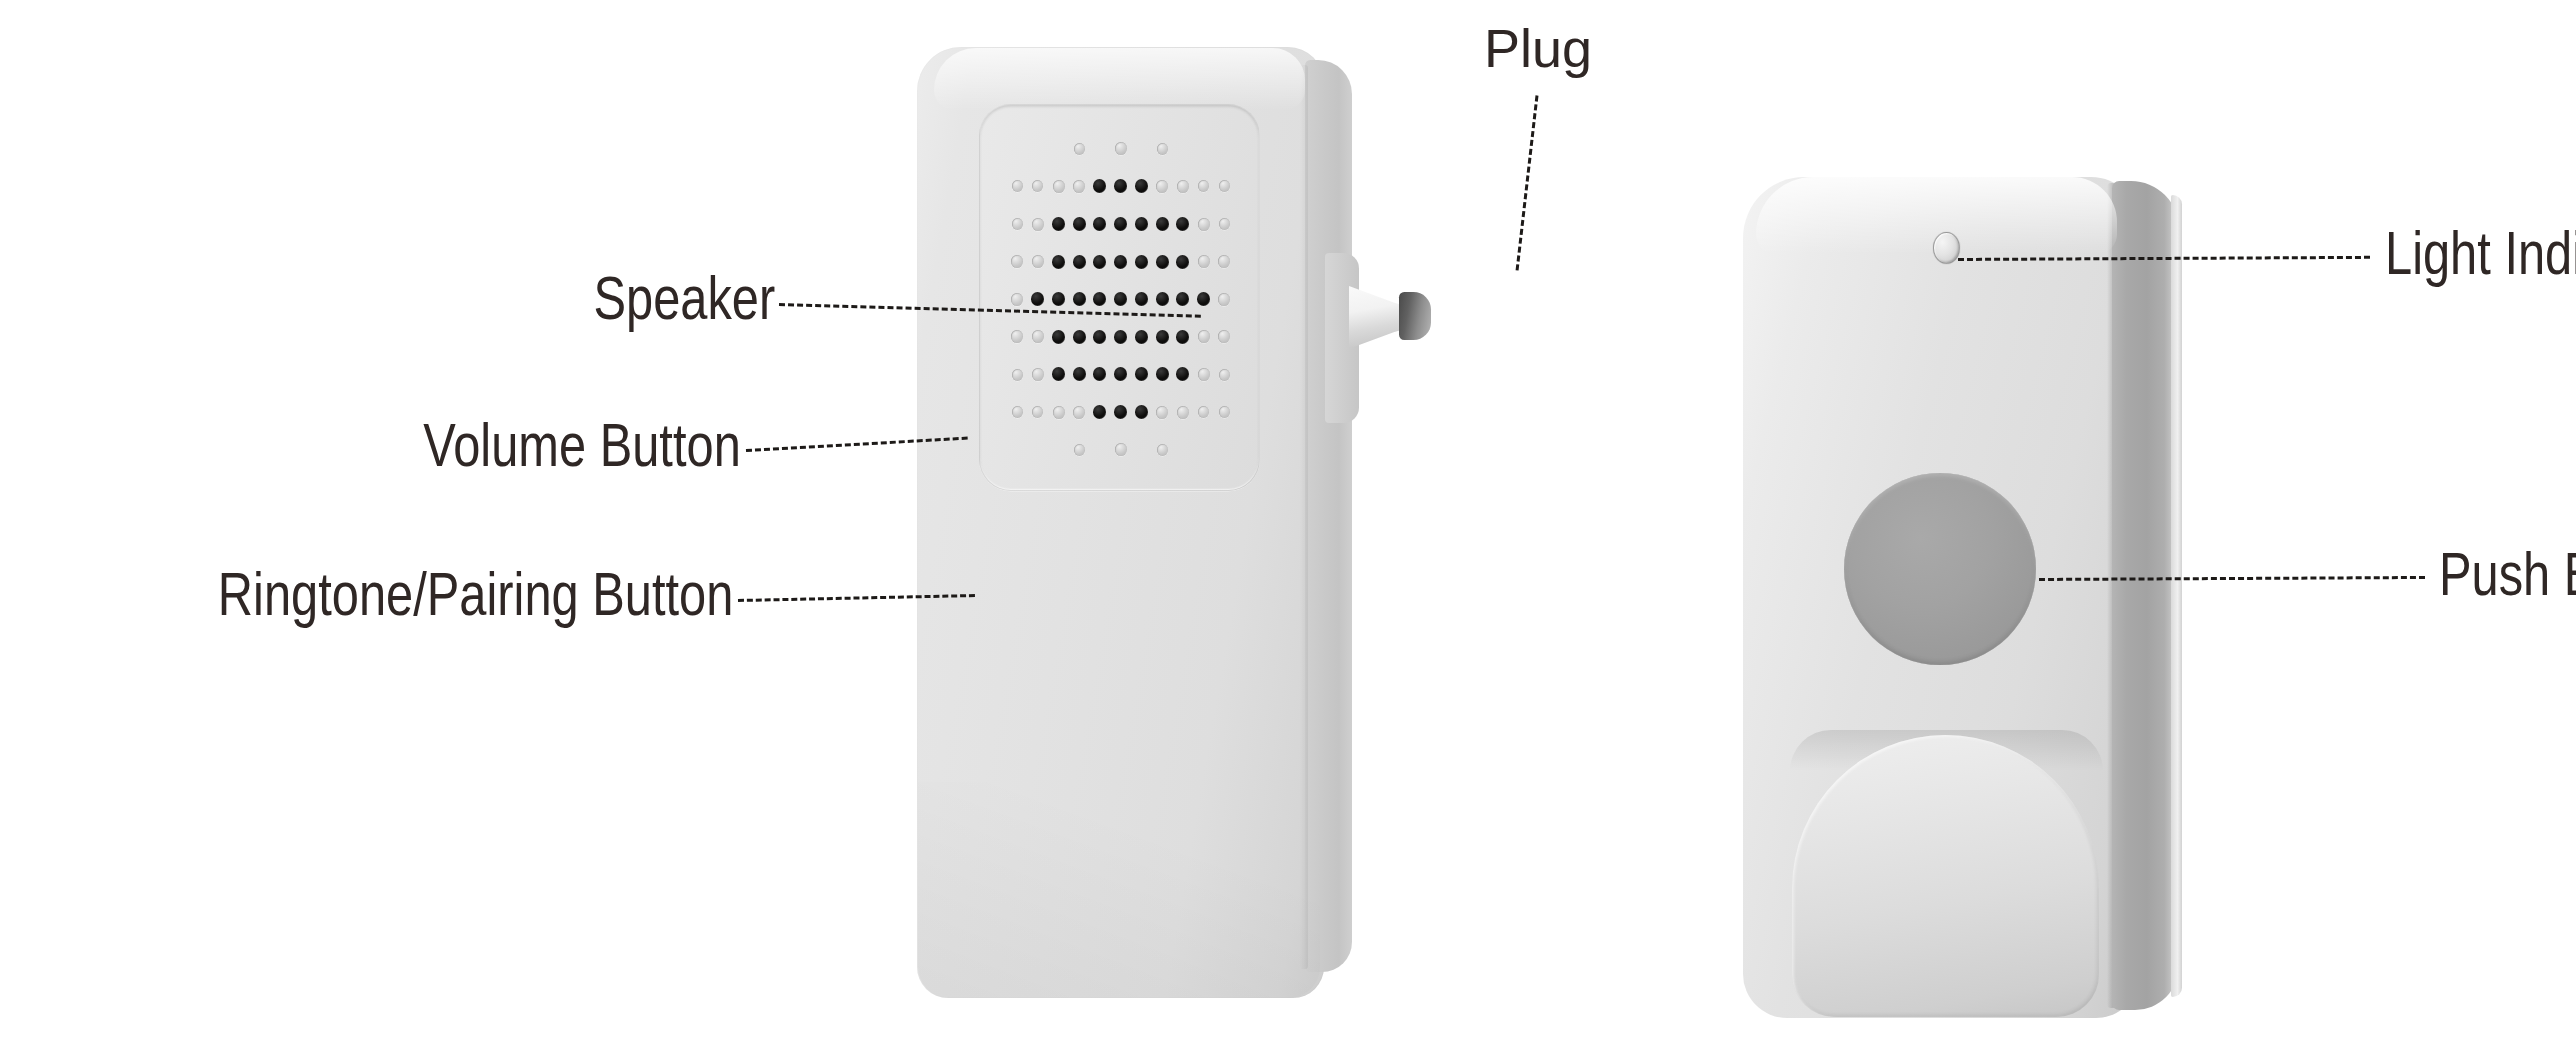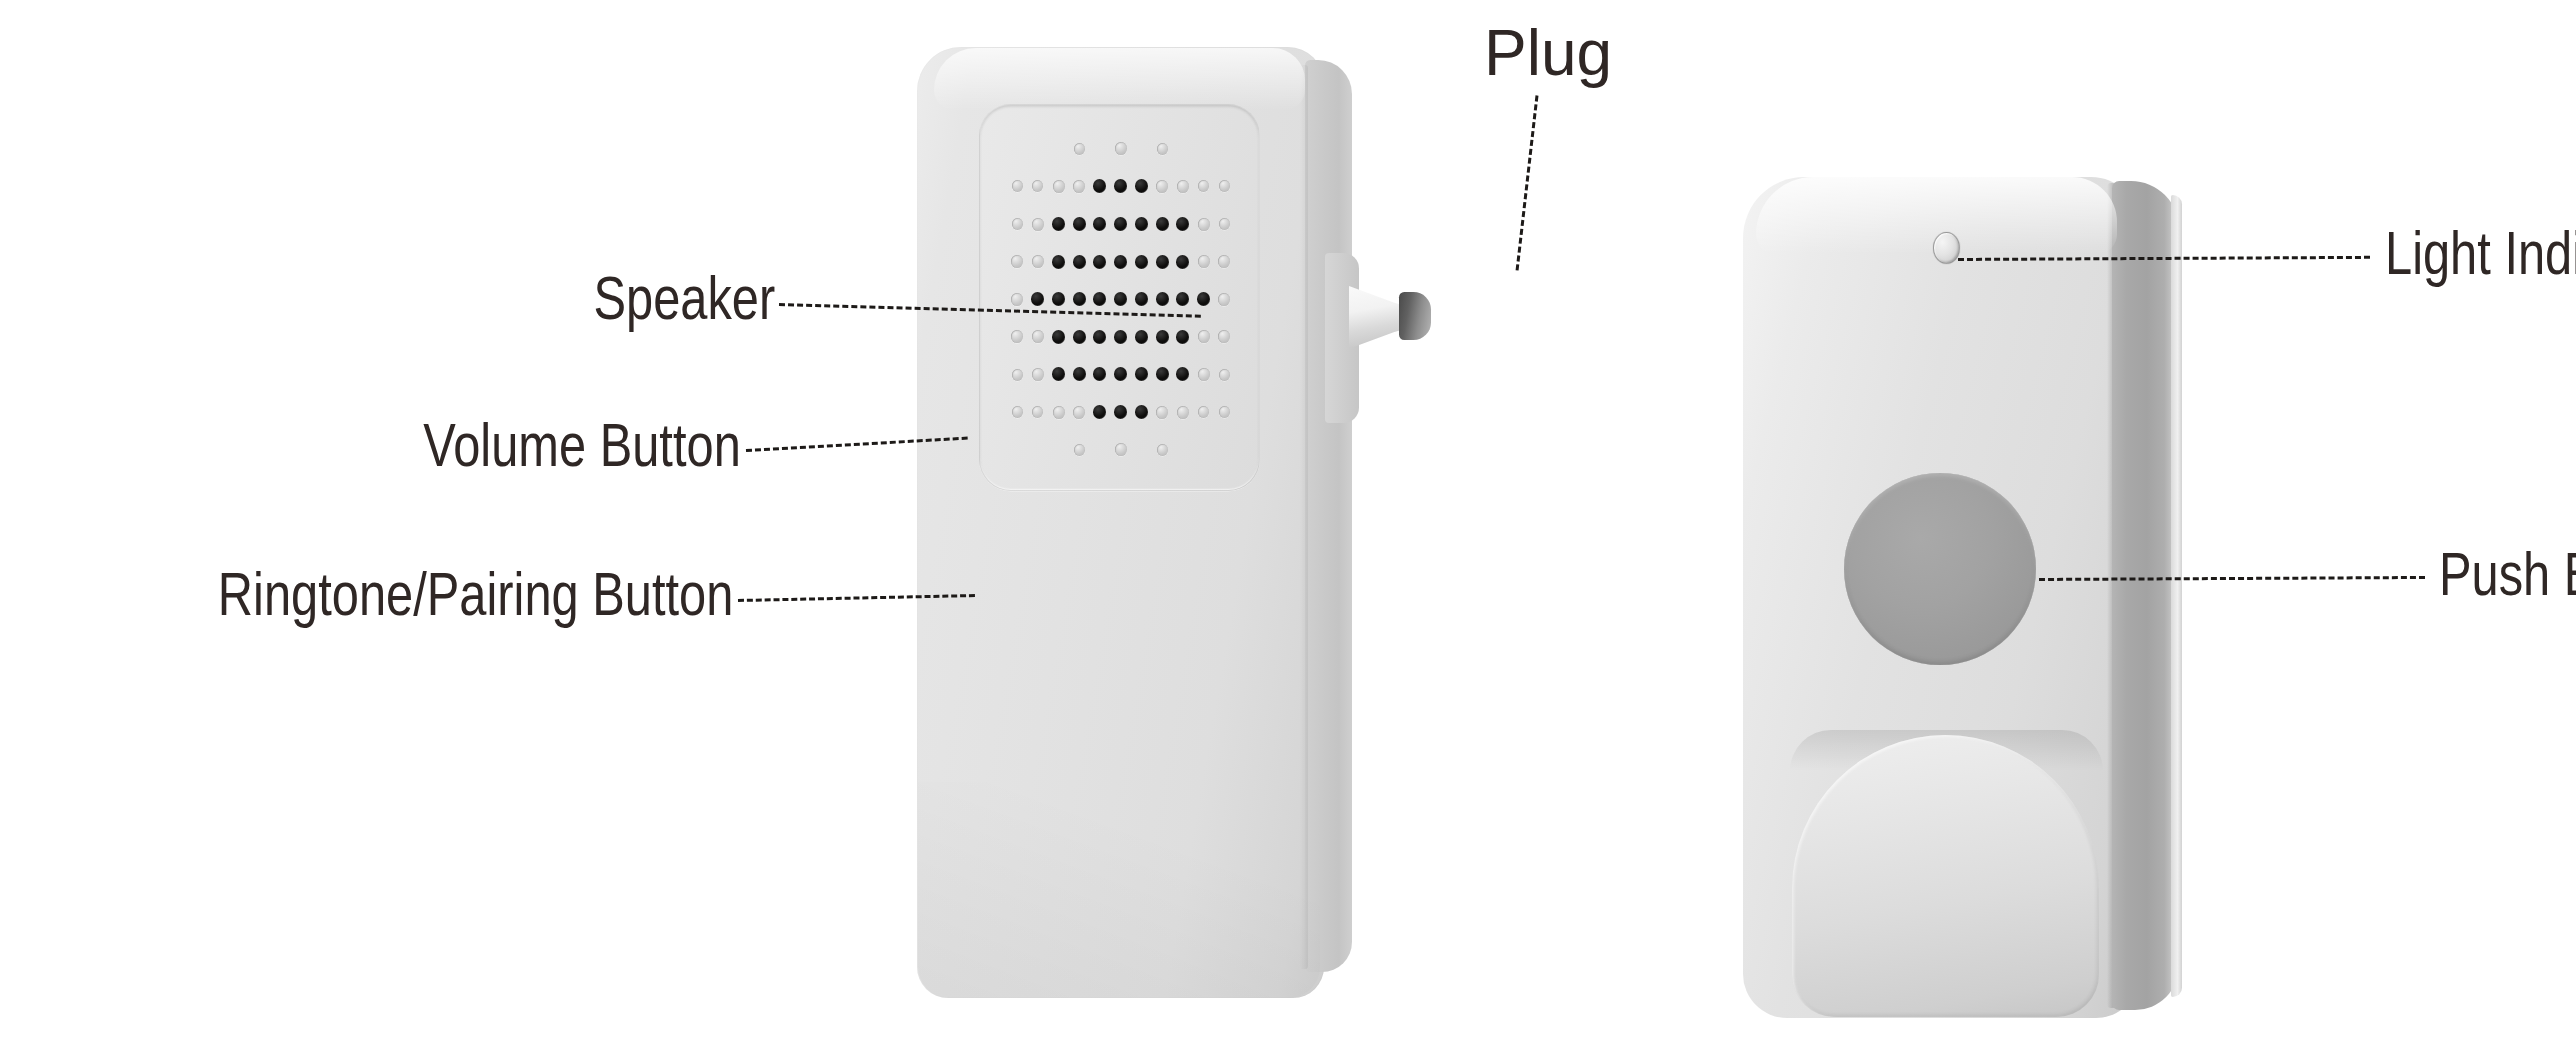--- a/index.html
+++ b/index.html
@@ -28,21 +28,21 @@
   }
   
   .label.cond{
     font-size:61px;
     transform-origin:left center;
     transform:scaleX(0.80);
     font-weight:400;
   }
   .label.cond.ralign{transform-origin:right center;}
   .label.plain{
-    font-size:64px;
+    font-size:54px;
     font-weight:400;
   }
 
   
   .leader{
     position:absolute;
     height:0;
     border-top:3.6px dashed #1d1a18;
     transform-origin:left center;
   }

